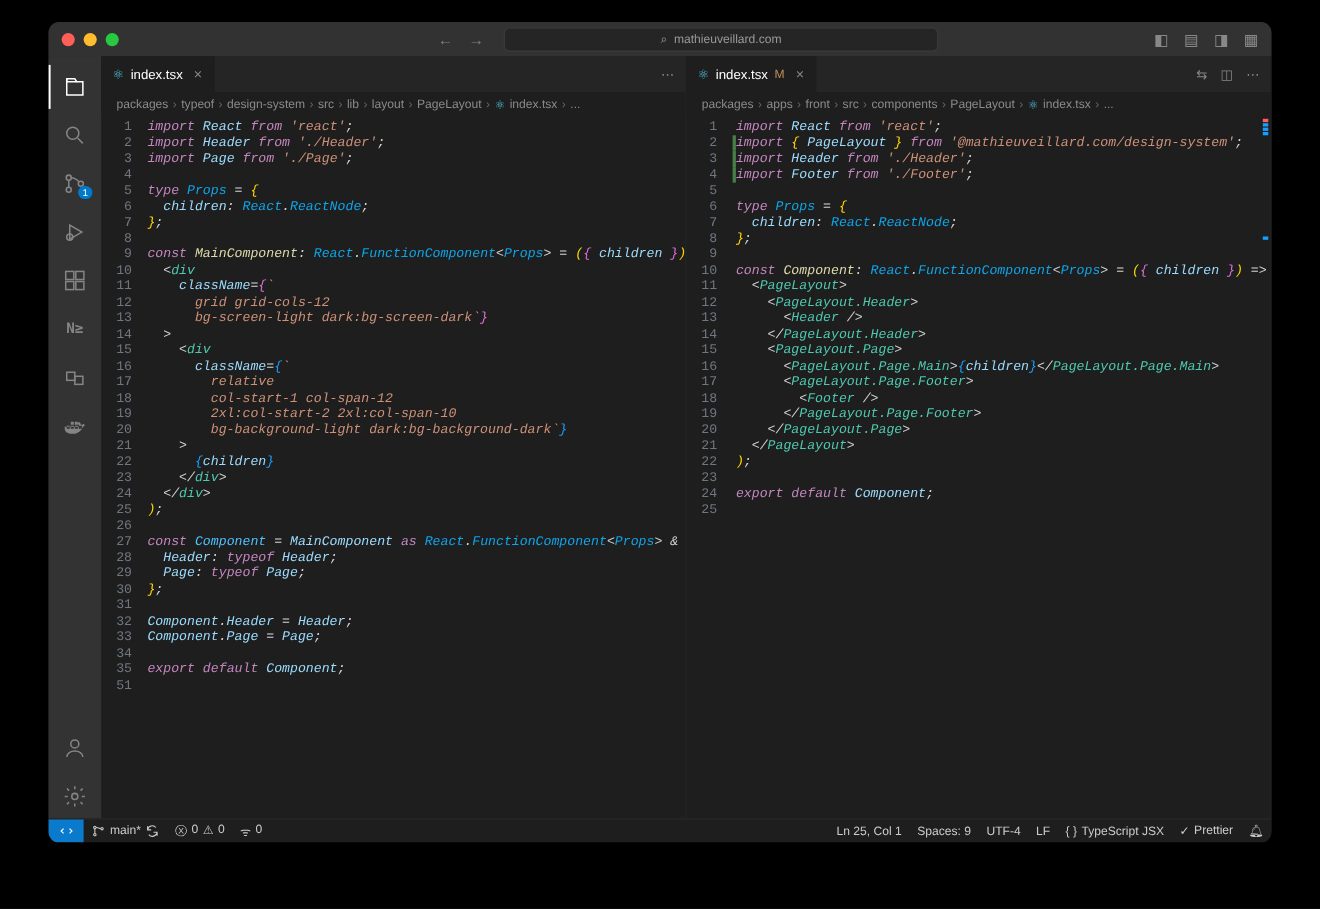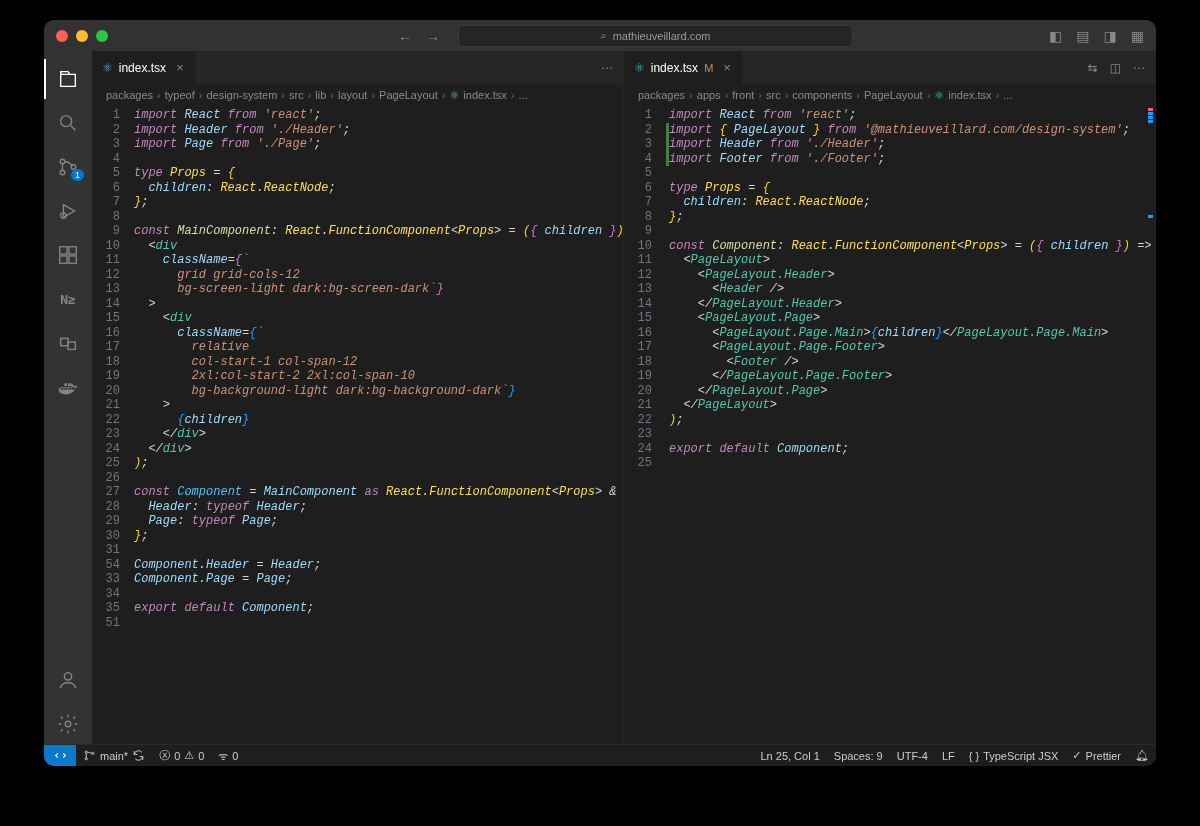--- a/index.html
+++ b/index.html
@@ -141,42 +141,42 @@
   white-space: pre;
   overflow: hidden;
   font-style: italic;
 }
 .code div { height: 14.5px; }
 .diff-bar { width: 3px; padding-top:2px; }
 .diff-bar div { height:14.5px; }
 .diff-bar .add { background:#487e46; }
 .tk-kw { color: #c586c0; }
 .tk-var { color: #9cdcfe; }
-.tk-type { color: #fde047; }
+.tk-type { color: #0ea5e9; }
 .tk-str { color: #ce9178; }
 .tk-func { color: #dcdcaa; }
 .tk-tag { color: #4ec9b0; }
 .tk-punct { color: #d4d4d4; }
 .tk-prop { color: #9cdcfe; }
 .tk-op { color: #d4d4d4; }
 .tk-const { color: #4fc1ff; }
 .tk-brace { color: #ffd700; }
 .tk-pbrace { color: #da70d6; }
 .tk-bbrace { color: #179fff; }
 .statusbar {
   height: 22px;
   background: #1e1e1e;
   border-top: 1px solid #2a2a2a;
   display: flex;
   align-items: center;
   font-size: 11px;
   color: #ccc;
 }
 .statusbar .remote { background: #0a7bcc; height:100%; width:32px; display:flex; align-items:center; justify-content:center; color:#fff; font-size:12px; }
-.statusbar .sitem { padding: 0 7px; display:flex; align-items:center; gap:4px; cursor:pointer; }
+.statusbar .sitem { padding: 0 7px; display:flex; align-items:flex-start; gap:4px; cursor:pointer; }
 .statusbar .spacer { flex:1; }
 .minimap { position:absolute; right:2px; top:2px; width:5px; display:flex; flex-direction:column; gap:1px;}
 .minimap div { width:5px; height:3px; }
 svg { display:block; }
 </style>
 </head>
 <body>
 
 <div class="window">
 
@@ -325,21 +325,21 @@
               <div>22</div>
               <div>23</div>
               <div>24</div>
               <div>25</div>
               <div>26</div>
               <div>27</div>
               <div>28</div>
               <div>29</div>
               <div>30</div>
               <div>31</div>
-              <div>54</div>
+              <div>32</div>
               <div>33</div>
               <div>34</div>
               <div>35</div>
               <div>51</div>
             </div>
           <div class="code" id="code-left"><div><span class="tk-kw">import</span><span class="tk-punct"> </span><span class="tk-var">React</span><span class="tk-punct"> </span><span class="tk-kw">from</span><span class="tk-punct"> </span><span class="tk-str">'react'</span><span class="tk-punct">;</span></div><div><span class="tk-kw">import</span><span class="tk-punct"> </span><span class="tk-var">Header</span><span class="tk-punct"> </span><span class="tk-kw">from</span><span class="tk-punct"> </span><span class="tk-str">'./Header'</span><span class="tk-punct">;</span></div><div><span class="tk-kw">import</span><span class="tk-punct"> </span><span class="tk-var">Page</span><span class="tk-punct"> </span><span class="tk-kw">from</span><span class="tk-punct"> </span><span class="tk-str">'./Page'</span><span class="tk-punct">;</span></div><div>&nbsp;</div><div><span class="tk-kw">type</span><span class="tk-punct"> </span><span class="tk-type">Props</span><span class="tk-punct"> </span><span class="tk-op">=</span><span class="tk-punct"> </span><span class="tk-brace">{</span></div><div><span class="tk-punct">  </span><span class="tk-prop">children</span><span class="tk-op">:</span><span class="tk-punct"> </span><span class="tk-type">React</span><span class="tk-punct">.</span><span class="tk-type">ReactNode</span><span class="tk-punct">;</span></div><div><span class="tk-brace">}</span><span class="tk-punct">;</span></div><div>&nbsp;</div><div><span class="tk-kw">const</span><span class="tk-punct"> </span><span class="tk-func">MainComponent</span><span class="tk-op">:</span><span class="tk-punct"> </span><span class="tk-type">React</span><span class="tk-punct">.</span><span class="tk-type">FunctionComponent</span><span class="tk-punct">&lt;</span><span class="tk-type">Props</span><span class="tk-punct">&gt;</span><span class="tk-punct"> </span><span class="tk-op">=</span><span class="tk-punct"> </span><span class="tk-brace">(</span><span class="tk-pbrace">{</span><span class="tk-punct"> </span><span class="tk-var">children</span><span class="tk-punct"> </span><span class="tk-pbrace">}</span><span class="tk-brace">)</span></div><div><span class="tk-punct">  &lt;</span><span class="tk-tag">div</span></div><div><span class="tk-punct">    </span><span class="tk-prop">className</span><span class="tk-op">=</span><span class="tk-pbrace">{</span><span class="tk-str">`</span></div><div><span class="tk-punct">      </span><span class="tk-str">grid grid-cols-12</span></div><div><span class="tk-punct">      </span><span class="tk-str">bg-screen-light dark:bg-screen-dark`</span><span class="tk-pbrace">}</span></div><div><span class="tk-punct">  &gt;</span></div><div><span class="tk-punct">    &lt;</span><span class="tk-tag">div</span></div><div><span class="tk-punct">      </span><span class="tk-prop">className</span><span class="tk-op">=</span><span class="tk-bbrace">{</span><span class="tk-str">`</span></div><div><span class="tk-punct">        </span><span class="tk-str">relative</span></div><div><span class="tk-punct">        </span><span class="tk-str">col-start-1 col-span-12</span></div><div><span class="tk-punct">        </span><span class="tk-str">2xl:col-start-2 2xl:col-span-10</span></div><div><span class="tk-punct">        </span><span class="tk-str">bg-background-light dark:bg-background-dark`</span><span class="tk-bbrace">}</span></div><div><span class="tk-punct">    &gt;</span></div><div><span class="tk-punct">      </span><span class="tk-bbrace">{</span><span class="tk-var">children</span><span class="tk-bbrace">}</span></div><div><span class="tk-punct">    &lt;/</span><span class="tk-tag">div</span><span class="tk-punct">&gt;</span></div><div><span class="tk-punct">  &lt;/</span><span class="tk-tag">div</span><span class="tk-punct">&gt;</span></div><div><span class="tk-brace">)</span><span class="tk-punct">;</span></div><div>&nbsp;</div><div><span class="tk-kw">const</span><span class="tk-punct"> </span><span class="tk-const">Component</span><span class="tk-punct"> </span><span class="tk-op">=</span><span class="tk-punct"> </span><span class="tk-var">MainComponent</span><span class="tk-punct"> </span><span class="tk-kw">as</span><span class="tk-punct"> </span><span class="tk-type">React</span><span class="tk-punct">.</span><span class="tk-type">FunctionComponent</span><span class="tk-punct">&lt;</span><span class="tk-type">Props</span><span class="tk-punct">&gt;</span><span class="tk-punct"> </span><span class="tk-op">&amp;</span><span class="tk-punct"> </span></div><div><span class="tk-punct">  </span><span class="tk-prop">Header</span><span class="tk-op">:</span><span class="tk-punct"> </span><span class="tk-kw">typeof</span><span class="tk-punct"> </span><span class="tk-var">Header</span><span class="tk-punct">;</span></div><div><span class="tk-punct">  </span><span class="tk-prop">Page</span><span class="tk-op">:</span><span class="tk-punct"> </span><span class="tk-kw">typeof</span><span class="tk-punct"> </span><span class="tk-var">Page</span><span class="tk-punct">;</span></div><div><span class="tk-brace">}</span><span class="tk-punct">;</span></div><div>&nbsp;</div><div><span class="tk-var">Component</span><span class="tk-punct">.</span><span class="tk-var">Header</span><span class="tk-punct"> </span><span class="tk-op">=</span><span class="tk-punct"> </span><span class="tk-var">Header</span><span class="tk-punct">;</span></div><div><span class="tk-var">Component</span><span class="tk-punct">.</span><span class="tk-var">Page</span><span class="tk-punct"> </span><span class="tk-op">=</span><span class="tk-punct"> </span><span class="tk-var">Page</span><span class="tk-punct">;</span></div><div>&nbsp;</div><div><span class="tk-kw">export</span><span class="tk-punct"> </span><span class="tk-kw">default</span><span class="tk-punct"> </span><span class="tk-var">Component</span><span class="tk-punct">;</span></div><div>&nbsp;</div></div>
         </div>
       </div>
 
       <div class="editor">

